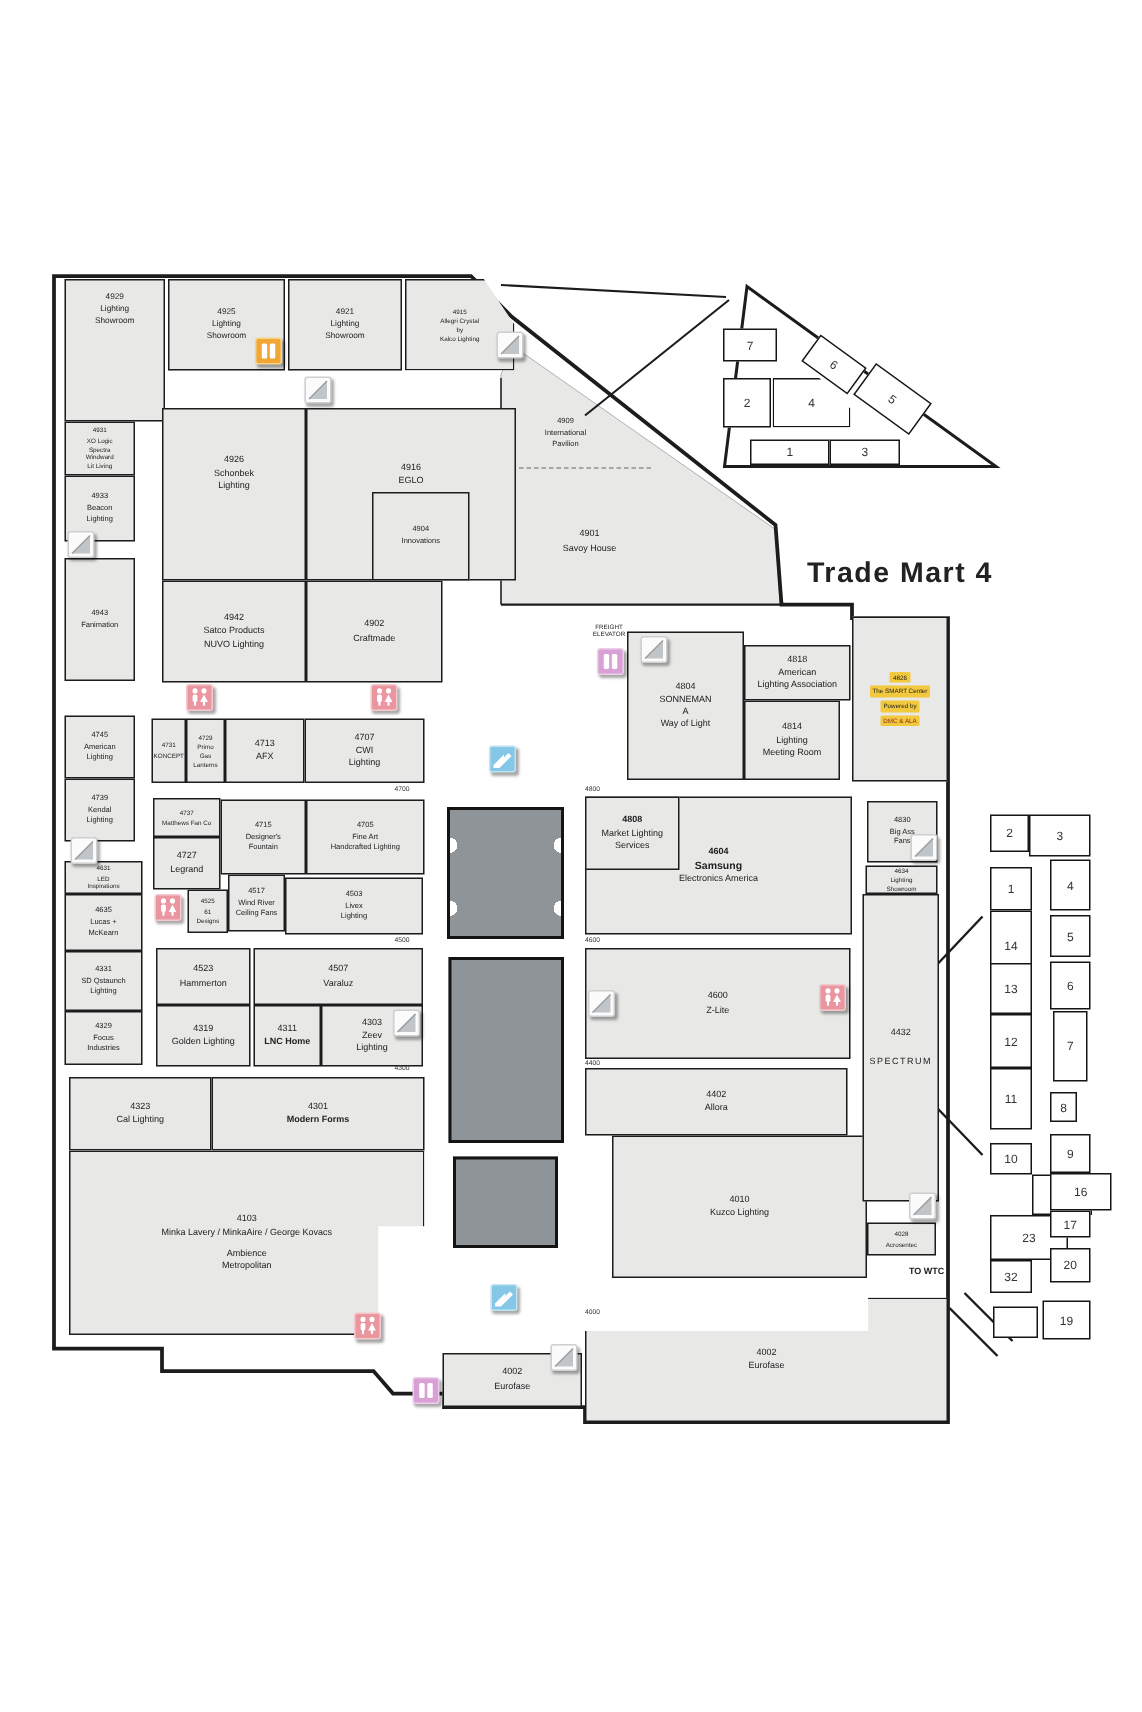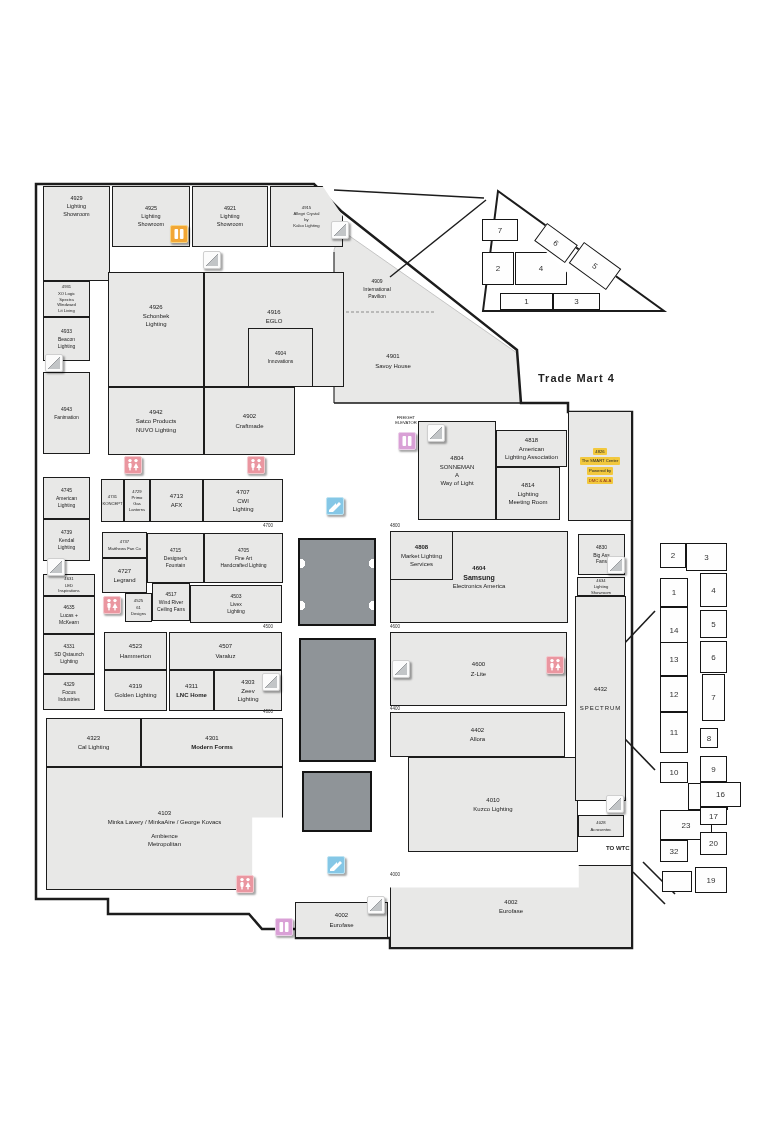--- a/index.html
+++ b/index.html
@@ -21,21 +21,21 @@
   .lbl{position:absolute;font-size:4.5px;color:#333;z-index:4;}
   .icon{position:absolute;width:16px;height:16px;z-index:5;border-radius:2px;
         box-shadow:1.5px 2px 2px rgba(0,0,0,.35);}
   .ic-esc{background:#fbfbfb;border:1px solid #cfcfcf;}
   .ic-stairs{background:#85c7e6;border:1px solid #bfe4f2;}
   .ic-elev-o{background:#f2a735;border:1px solid #f6d58a;}
   .ic-elev-p{background:#d9a0d6;border:1px solid #ecd0ea;}
   .ic-wc{background:#ea96a0;border:1px solid #f3c9ce;}
   .hl{background:#f2c83d;padding:1px 2px;margin:1px 0;border-radius:1px;}
   .hl3{color:#8a2b1a;}
-  #title{position:absolute;left:538px;top:372px;font-size:11px;font-weight:bold;
+  #title{position:absolute;left:538px;top:372px;font-size:19px;font-weight:bold;
          letter-spacing:1px;z-index:4;}
   #towtc{position:absolute;left:606px;top:845px;font-size:6px;font-weight:bold;z-index:4;}
   #freight{position:absolute;left:390px;top:415px;width:32px;font-size:4.2px;line-height:1.2;
            text-align:center;white-space:pre-line;z-index:4;}
   .spectrum-room{letter-spacing:1px;}
   .spectrum-room .num{margin-bottom:10px;letter-spacing:0;}
 </style>
 </head>
 <body>
 

